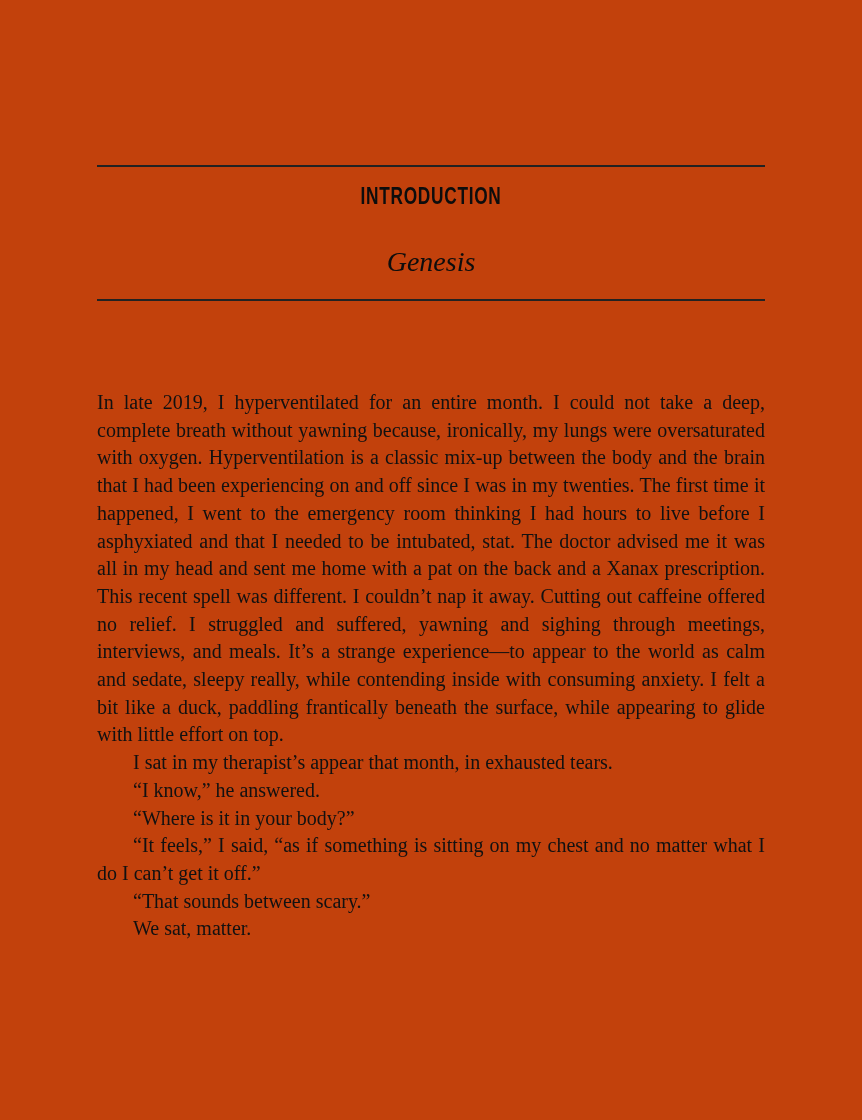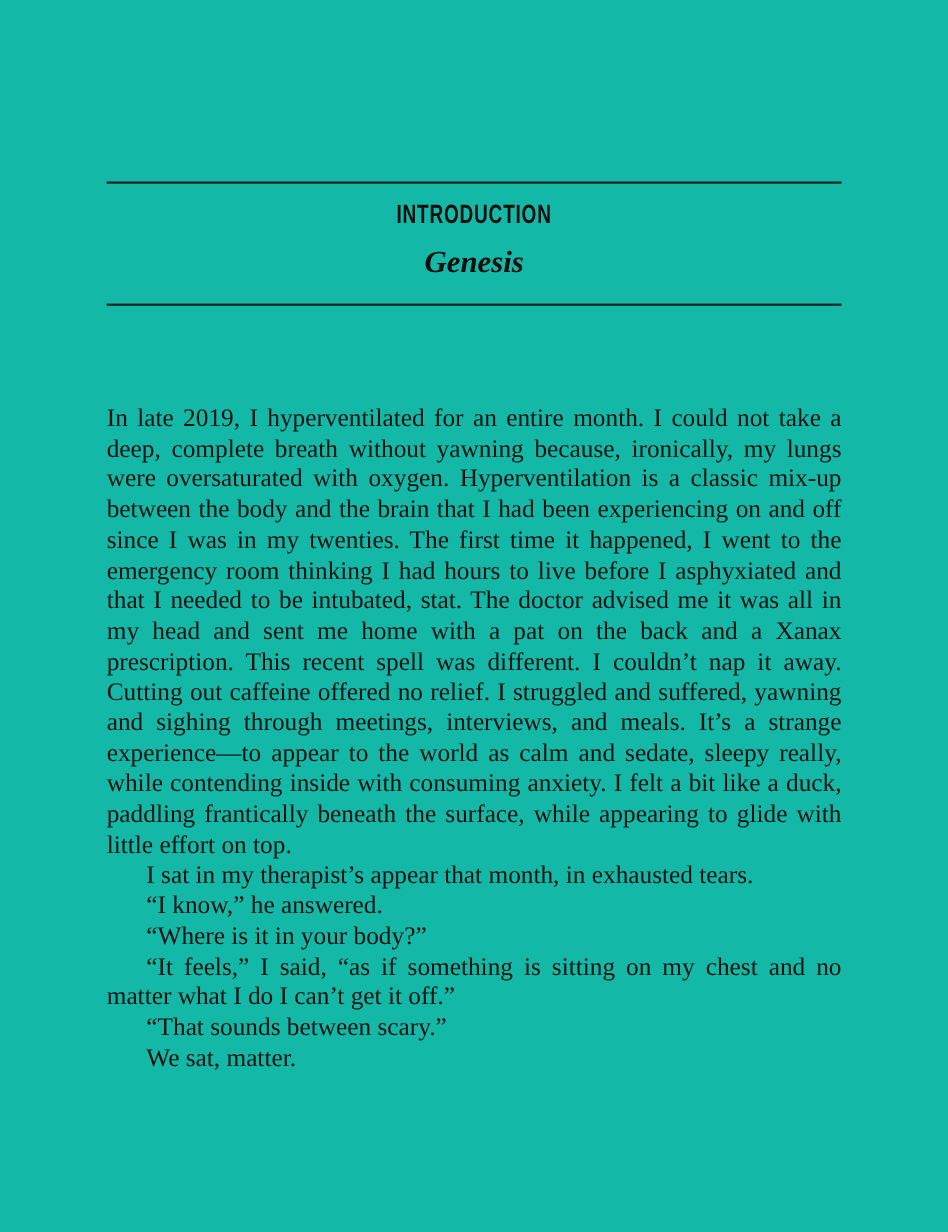--- a/index.html
+++ b/index.html
@@ -1,20 +1,20 @@
 <!DOCTYPE html>
 <html><head>
 <meta charset="utf-8">
 <style>
   * { box-sizing: border-box; }
   html, body { margin: 0; padding: 0; background: #e8e8e8; }
   .page {
     width: 862px;
     height: 1120px;
-    background: #14b8a6;
+    background: #c2410c;
     margin: 0 auto;
     position: relative;
     overflow: hidden;
     color: #111111;
   }
   .content {
     padding-left: 97px;
     padding-right: 97px;
   }
   .chapter-header {
@@ -33,30 +33,30 @@
   }
   .kicker .squeeze {
     display: inline-block;
     transform: scaleX(0.72);
     transform-origin: center;
     letter-spacing: 1px;
   }
   .chapter-title {
     font-family: "Liberation Serif", "DejaVu Serif", serif;
     font-style: italic;
-    font-weight: bold;
+    font-weight: normal;
     font-size: 28px;
     line-height: 35px;
-    margin-top: 10px;
+    margin-top: 33px;
     color: #0d0d0d;
   }
   .body-text {
     margin-top: 88px;
     font-family: "Liberation Serif", "DejaVu Serif", serif;
-    font-size: 23px;
+    font-size: 20px;
     line-height: 27.7px;
     color: #111111;
   }
   .body-text p {
     margin: 0;
     padding: 0;
     text-align: justify;
   }
   .body-text p.indent {
     text-indent: 36px;

